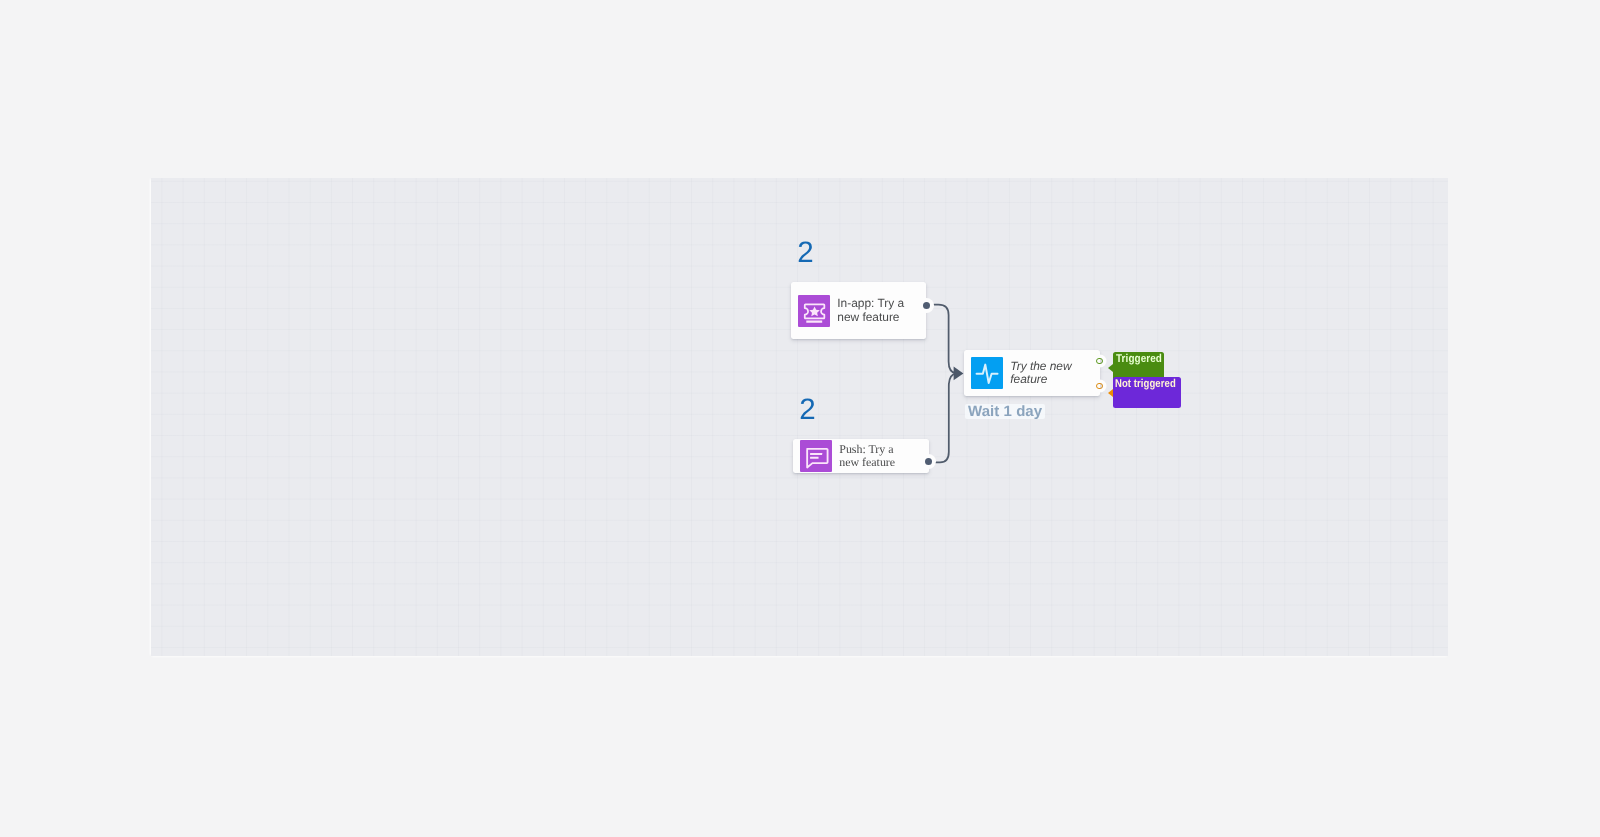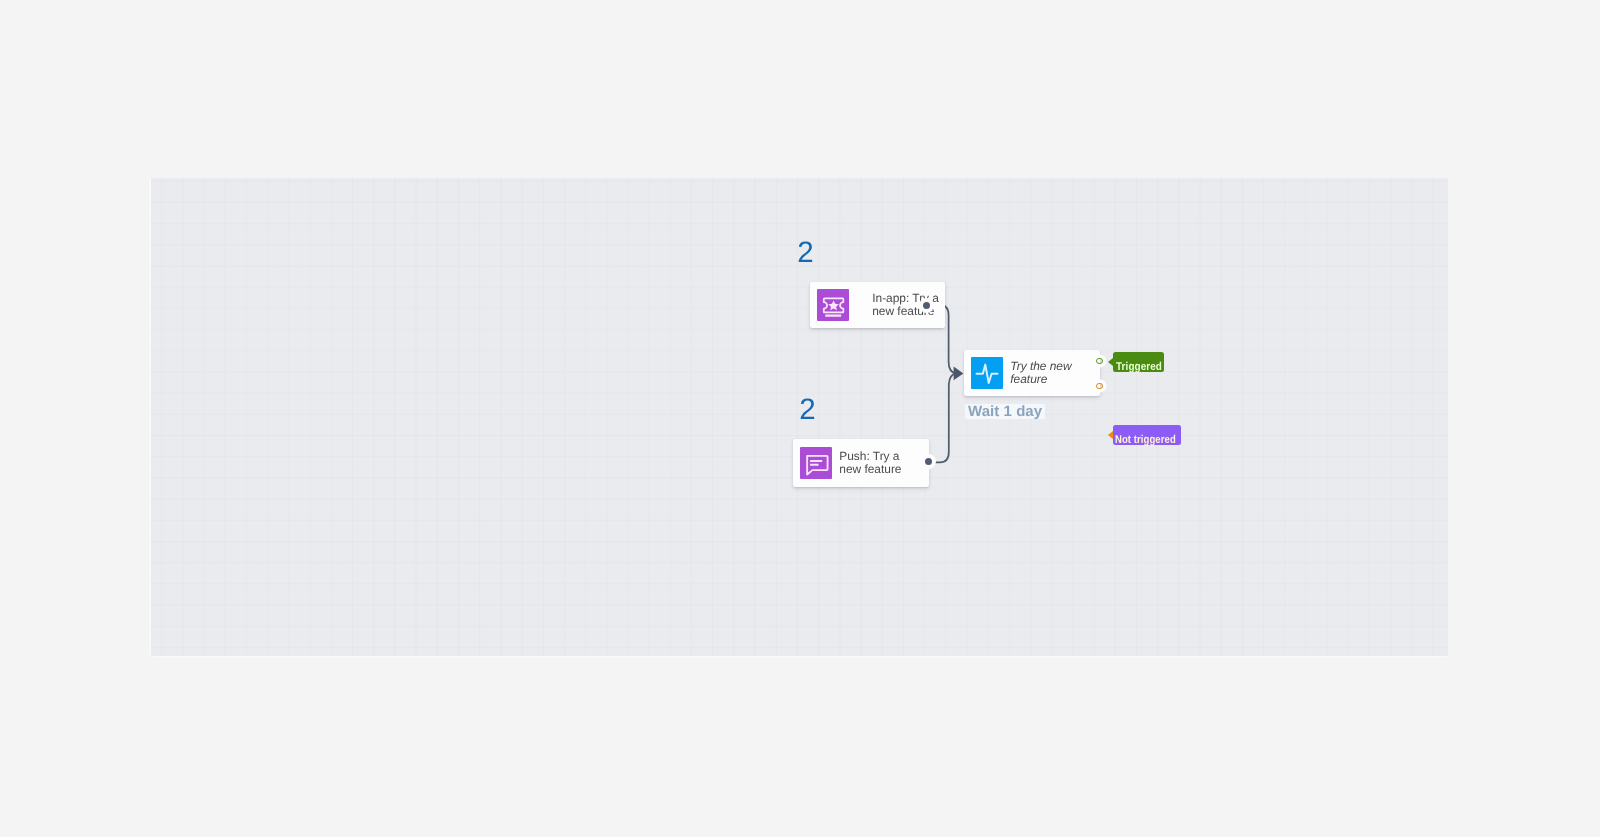--- a/index.html
+++ b/index.html
@@ -84,34 +84,34 @@
   
   .wait{
     position:absolute;font-size:15px;font-weight:bold;color:#8ba4bd;
     background:rgba(250,252,255,.72);
     padding:2px 3px;border-radius:2px;letter-spacing:.05px;
     line-height:11px;
   }
 
   
   .badge{
-    position:absolute;height:20px;display:flex;align-items:flex-end;box-sizing:border-box;
+    position:absolute;height:31px;display:flex;align-items:flex-start;box-sizing:border-box;
     font-size:11.4px;font-weight:bold;color:#fff;
     border-radius:2.5px;white-space:nowrap;
     letter-spacing:.1px;
   }
   .badge .btxt{display:block;position:relative;top:1px;transform:scaleX(.87);transform-origin:left center;white-space:nowrap;}
   .badge::before{
     content:"";position:absolute;left:-5.2px;top:50%;margin-top:-4.4px;
     border-top:4.4px solid transparent;border-bottom:4.4px solid transparent;
     border-right:5.3px solid currentColor;
   }
   .badge.green{background:#4a8c11;color:#e9ffd2;padding:0 3.5px 0 2.5px;}
   .badge.green::before{color:#4a8c11;}
-  .badge.orange{background:#8b5cf6;color:#fff3d4;padding:0 3px 0 2.3px;margin-top:48px;}
+  .badge.orange{background:#6d28d9;color:#fff3d4;padding:0 3px 0 2.3px;}
   .badge.orange .btxt{transform:scaleX(.835);}
   .badge.orange::before{color:#ee8c04;}
 </style>
 </head>
 <body>
 
 <div id="root">
 
   <div class="canvas">
     <div class="grid"></div>
@@ -119,36 +119,36 @@
 
   <svg class="edges">
     <path d="M 933 304.7 L 938.5 304.7 C 945.2 304.7 948.6 307.8 948.6 315 L 948.6 361.5 C 948.6 369.5 951 372.7 956 373.4" fill="none" stroke="#515c6c" stroke-width="1.75" stroke-linecap="round"></path>
     <path d="M 935.4 462.4 L 940 462.4 C 945.6 462.4 948.8 459.5 948.8 452 L 948.8 386 C 948.8 377.5 951.5 374.2 956 373.4" fill="none" stroke="#515c6c" stroke-width="1.75" stroke-linecap="round"></path>
     <path d="M 953.6 366.6 L 963.4 373.4 L 953.6 380.2 Z" fill="#4b5768"></path>
   </svg>
 
   <div class="counter" style="left:797.3px;top:238px;">2</div>
   <div class="counter" style="left:799.2px;top:395.4px;">2</div>
 
-  <div class="node" style="left:810px;top:282px;width:135px;height:46px;justify-content:space-between;">
+  <div class="node" style="left:791px;top:282px;width:135px;height:57px;">
     <div class="ico purple">
       <svg width="32" height="32" viewBox="0 0 34 34">
         <path d="M7.9 9.85 h19.4 a.7 .7 0 0 1 .7 .7 v3.35 a3.5 3.5 0 0 0 0 7 v3.35 a.7 .7 0 0 1 -.7 .7 h-19.4 a.7 .7 0 0 1 -.7 -.7 v-3.35 a3.5 3.5 0 0 0 0 -7 v-3.35 a.7 .7 0 0 1 .7 -.7 Z" fill="none" stroke="#fbe5fa" stroke-width="1.85" stroke-linejoin="round"></path>
         <path d="M17.6 12.1 l1.72 3.53 3.88 .5 -2.86 2.68 .75 3.85 -3.49 -1.91 -3.49 1.91 .75 -3.85 -2.86 -2.68 3.88 -.5 Z" fill="#fbe5fa"></path>
         <rect x="8.8" y="27.0" width="16.9" height="2.6" rx="0.2" fill="#fbe5fa"></rect>
       </svg>
     </div>
     <div class="label">
       <div>In-app: Try a</div>
       <div>new feature</div>
     </div>
   </div>
   <div class="dot" style="left:922.5px;top:301.5px;"></div>
 
-  <div class="node" style="left:793px;top:439px;width:136px;height:48px;">
+  <div class="node" style="left:793px;top:439px;width:136px;height:34px;font-family:Liberation Serif, serif;">
     <div class="ico purple">
       <svg width="32" height="32" viewBox="0 0 34 34">
         <path d="M7.6 9.4 h20.8 a.9 .9 0 0 1 .9 .9 v13.4 a.9 .9 0 0 1 -.9 .9 h-15.2 l-5.6 4.6 V10.3 a.9 .9 0 0 1 .9 -.9 Z" fill="none" stroke="#fbe5fa" stroke-width="1.95" stroke-linejoin="round"></path>
         <rect x="10.7" y="13.8" width="12.8" height="2.1" rx=".2" fill="#fbe5fa"></rect>
         <rect x="10.7" y="17.9" width="9.0" height="2.1" rx=".2" fill="#fbe5fa"></rect>
       </svg>
     </div>
     <div class="label">
       <div>Push: Try a</div>
       <div>new feature</div>

